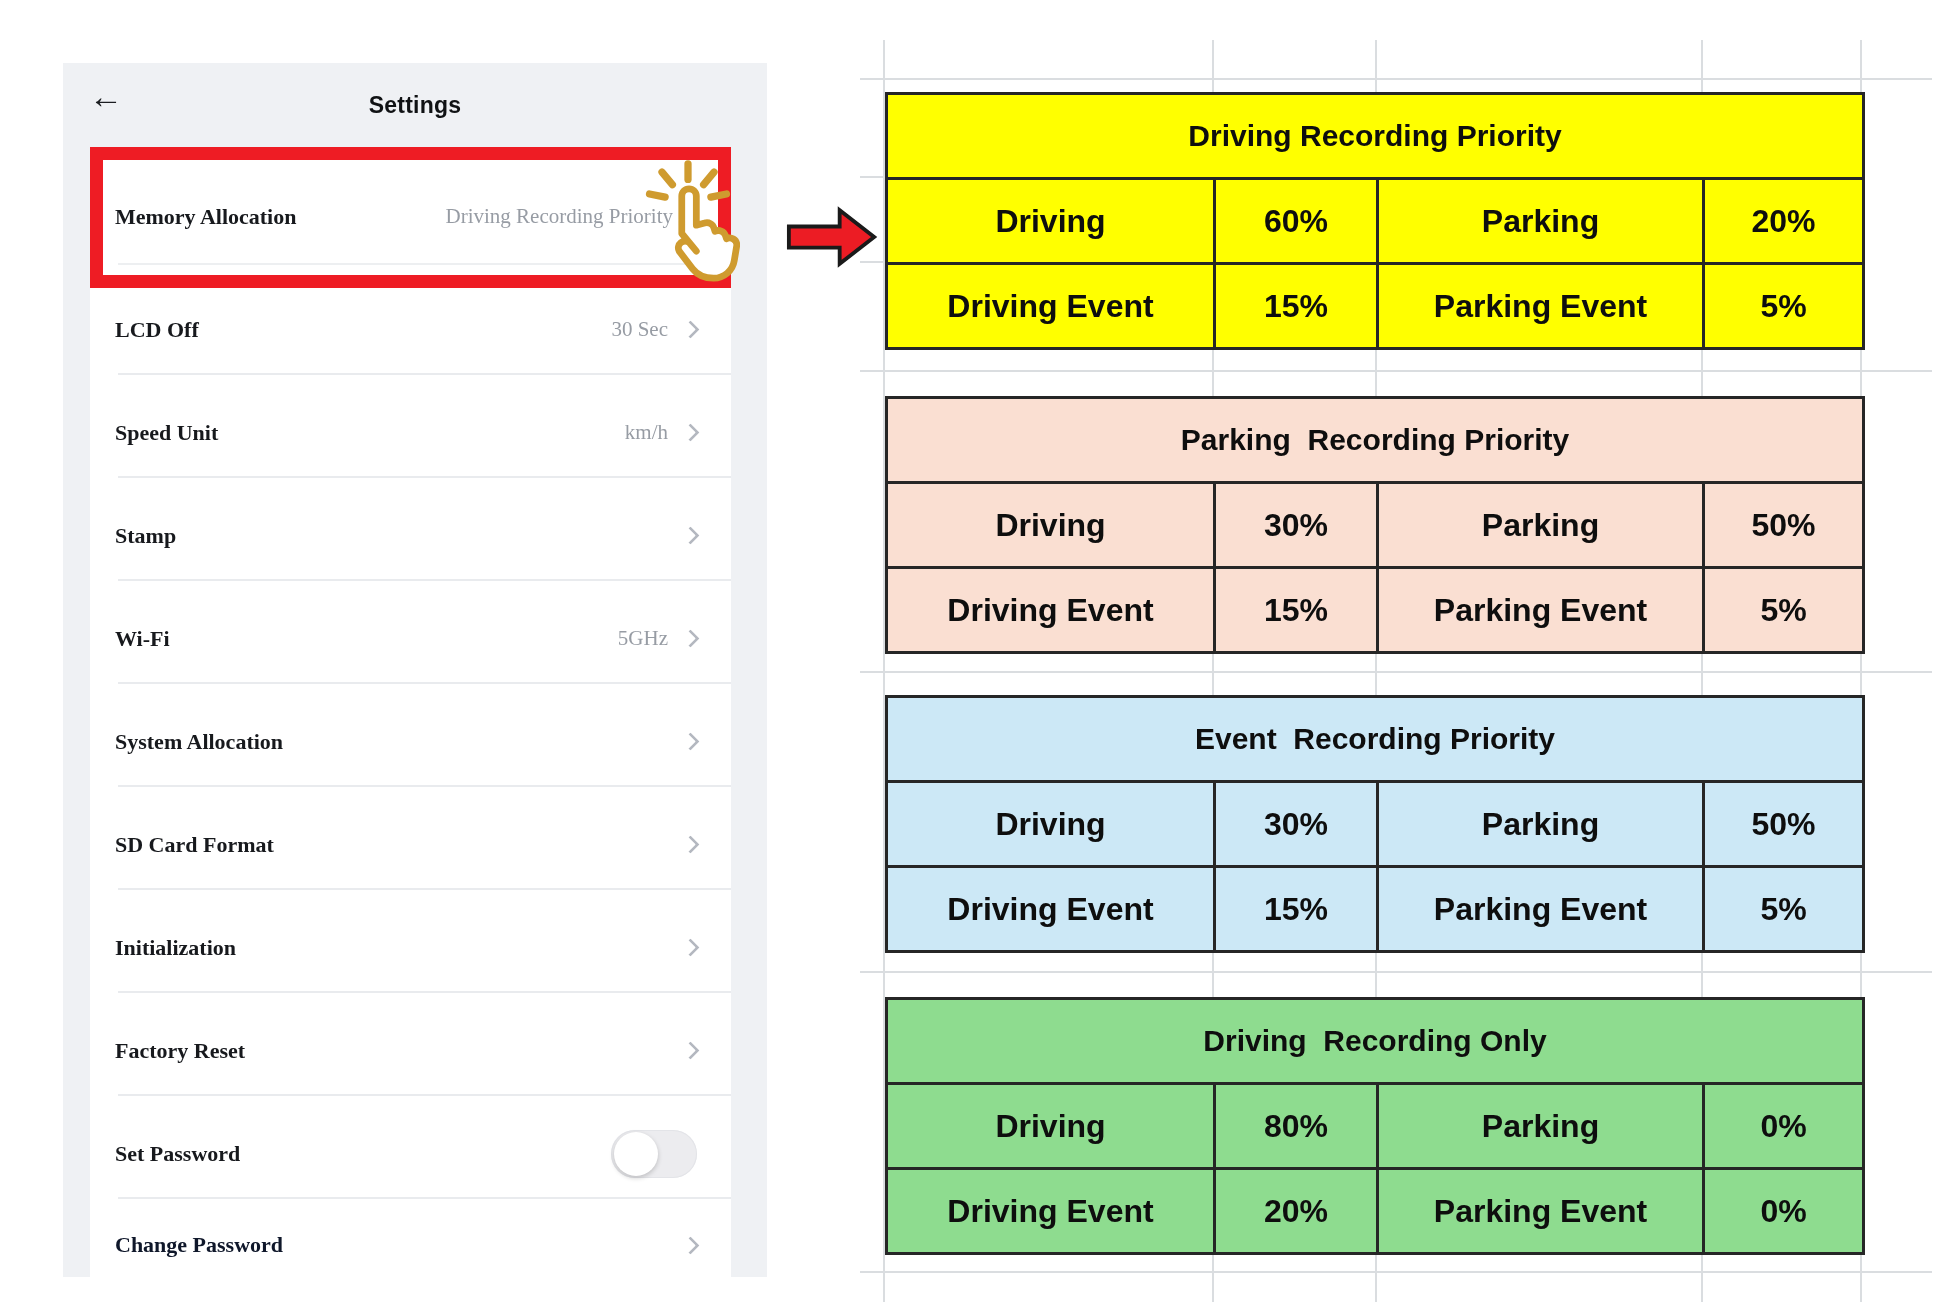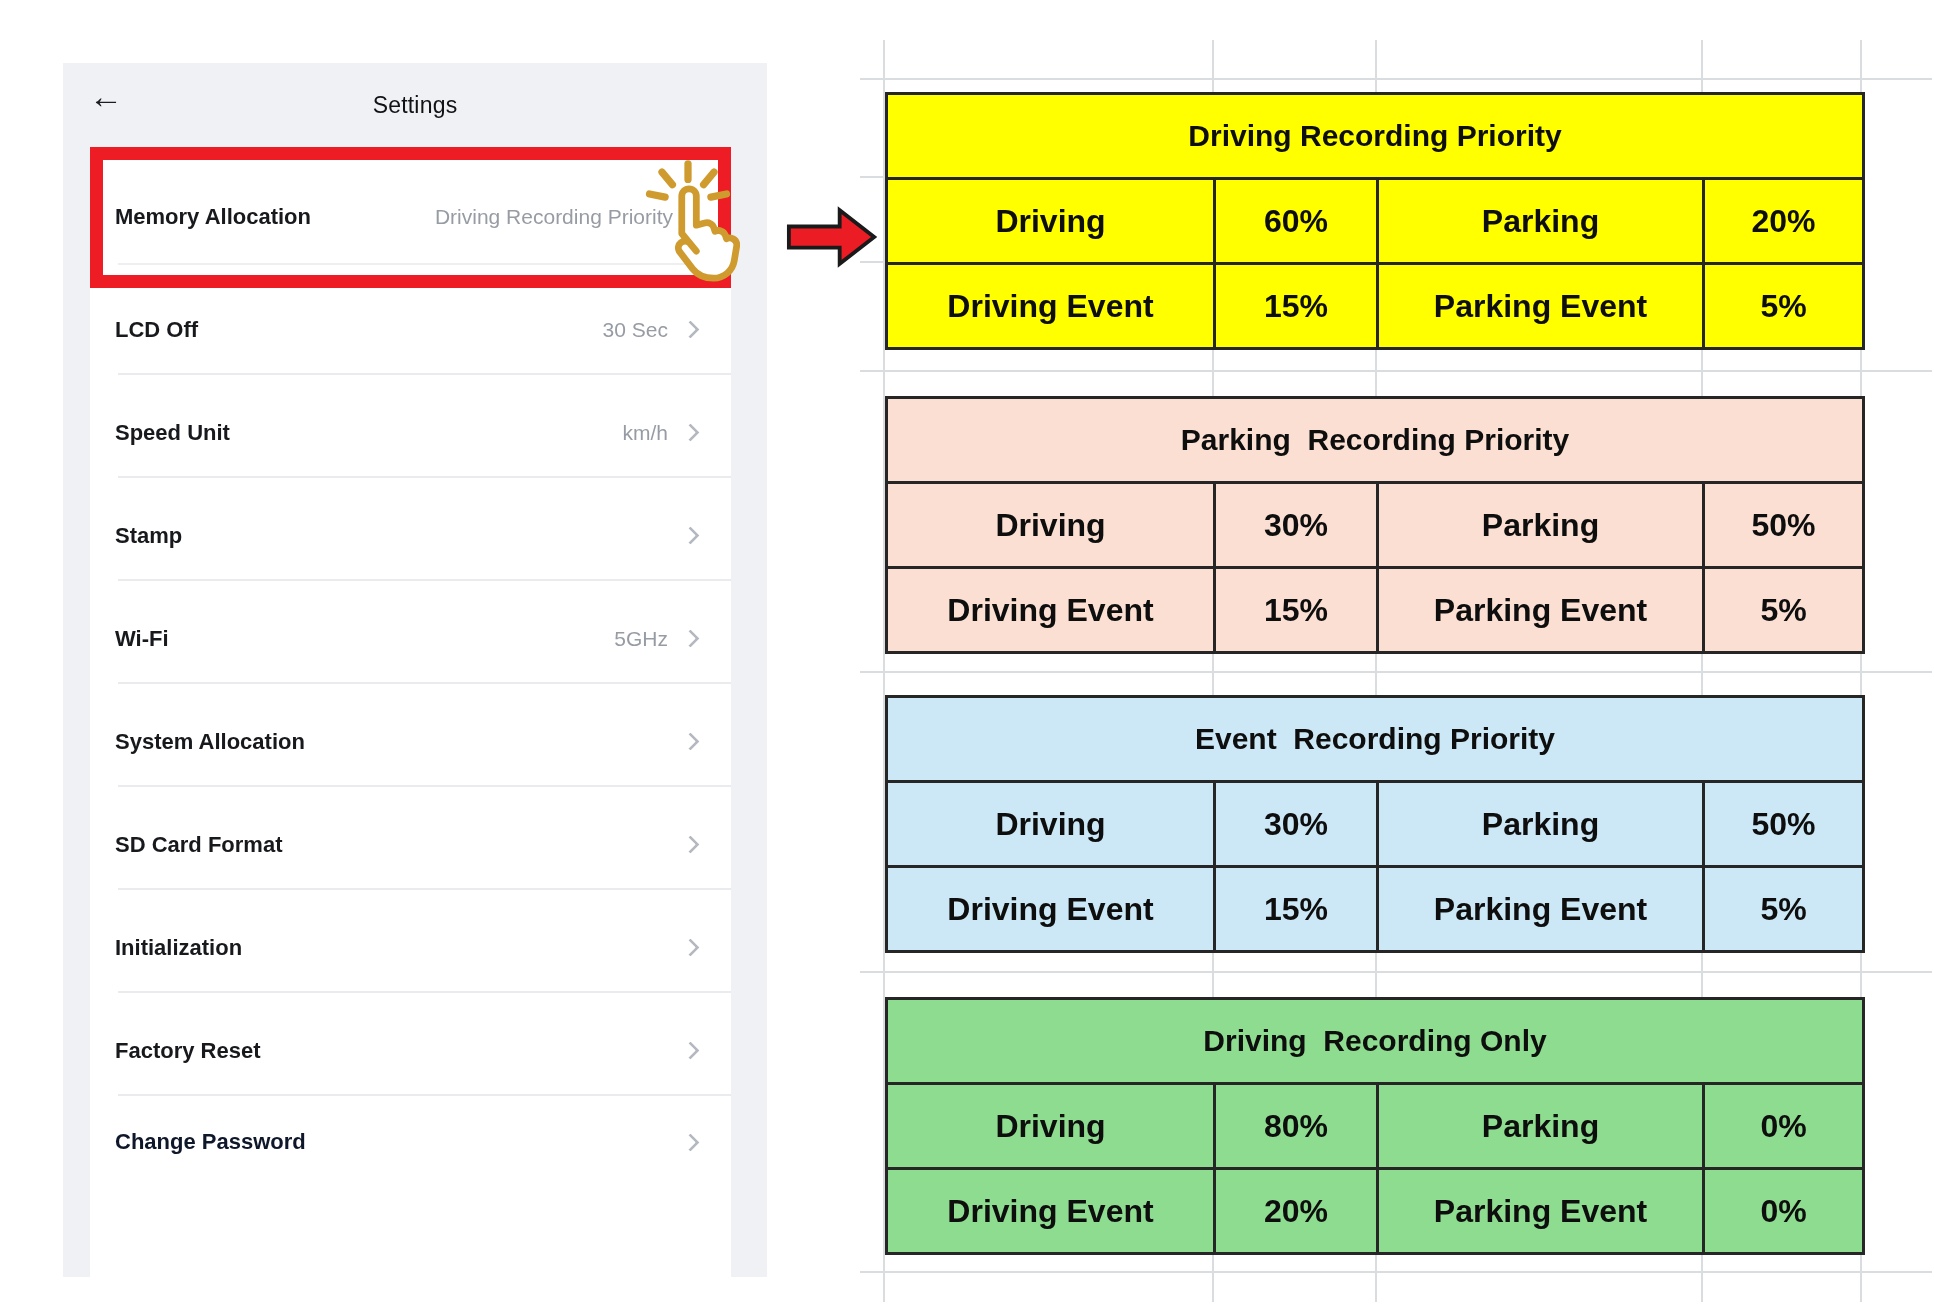--- a/index.html
+++ b/index.html
@@ -3,24 +3,24 @@
 <meta charset="utf-8">
 <style>
   * { margin:0; padding:0; box-sizing:border-box; }
   body { background:#ffffff; font-family:"Liberation Sans", sans-serif; }
   .canvas { position:relative; width:1934px; height:1316px; background:#ffffff; overflow:hidden; }
 
   
   .panel { position:absolute; left:63px; top:63px; width:704px; height:1214px; background:#eff1f4; }
   .panel-header { height:84px; position:relative; display:flex; align-items:center; justify-content:center; }
   .back { position:absolute; left:26px; top:16px; font-size:34px; font-weight:600; color:#1b1d20; line-height:1; cursor:pointer; }
-  .title { font-size:23px; font-weight:normal; color:#101214; letter-spacing:.2px; }
+  .title { font-size:23px; font-weight:bold; color:#101214; letter-spacing:.2px; }
 
   .list { position:absolute; left:27px; top:84px; width:641px; height:1130px; background:#ffffff; }
-  .row { position:relative; display:flex; align-items:center; height:103px; padding:16px 34px 0 25px; }
+  .row { position:relative; display:flex; align-items:center; height:103px; padding:16px 34px 0 25px;font-family:Liberation Serif, serif; }
   .row.first { height:123px; }
   .row.last { height:80px; }
   .row.sep::before { content:""; position:absolute; top:0; left:28px; right:0; height:2px; background:#e9ebee; }
   .row.first::after { content:""; position:absolute; bottom:5px; left:28px; right:0; height:2px; background:#edeff1; }
   .lbl { font-size:22px; font-weight:bold; color:#17191d; white-space:nowrap; }
   .val { margin-left:auto; font-size:21px; color:#979ca4; white-space:nowrap; }
   .chev { flex:none; margin-left:16px; width:13px; height:13px; border-top:3px solid #b4b8c0; border-right:3px solid #b4b8c0; transform:rotate(45deg); border-radius:1px; }
   .row.disabled .lbl { color:#0f172a; }
 
   .toggle { margin-left:auto; width:86px; height:48px; border-radius:24px; background:#ececef; box-shadow:inset 0 0 0 1px #e3e4e8; position:relative; cursor:pointer; }
@@ -119,20 +119,26 @@
         <span class="val"></span>
         <span class="chev"></span>
       </div>
 
       <div class="row sep">
         <span class="lbl">Factory Reset</span>
         <span class="val"></span>
         <span class="chev"></span>
       </div>
 
+      <div class="row sep">
+        <span class="lbl">Set Password</span>
+        <span class="toggle">
+          <span class="knob"></span>
+        </span>
+      </div>
 
       <div class="row sep last disabled">
         <span class="lbl">Change Password</span>
         <span class="val"></span>
         <span class="chev"></span>
       </div>
 
     </div>
   </div>
 

